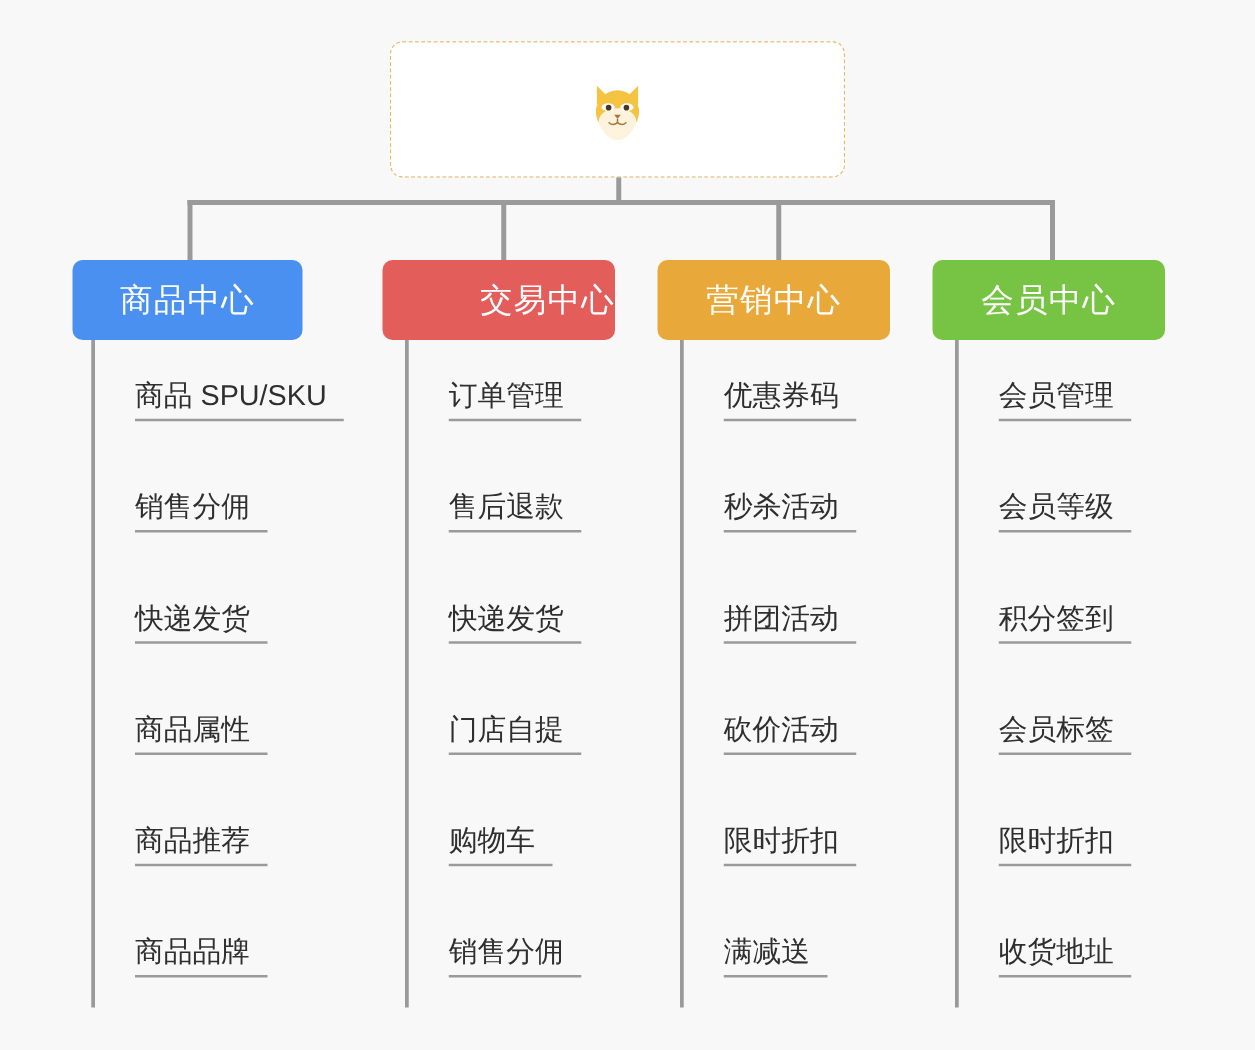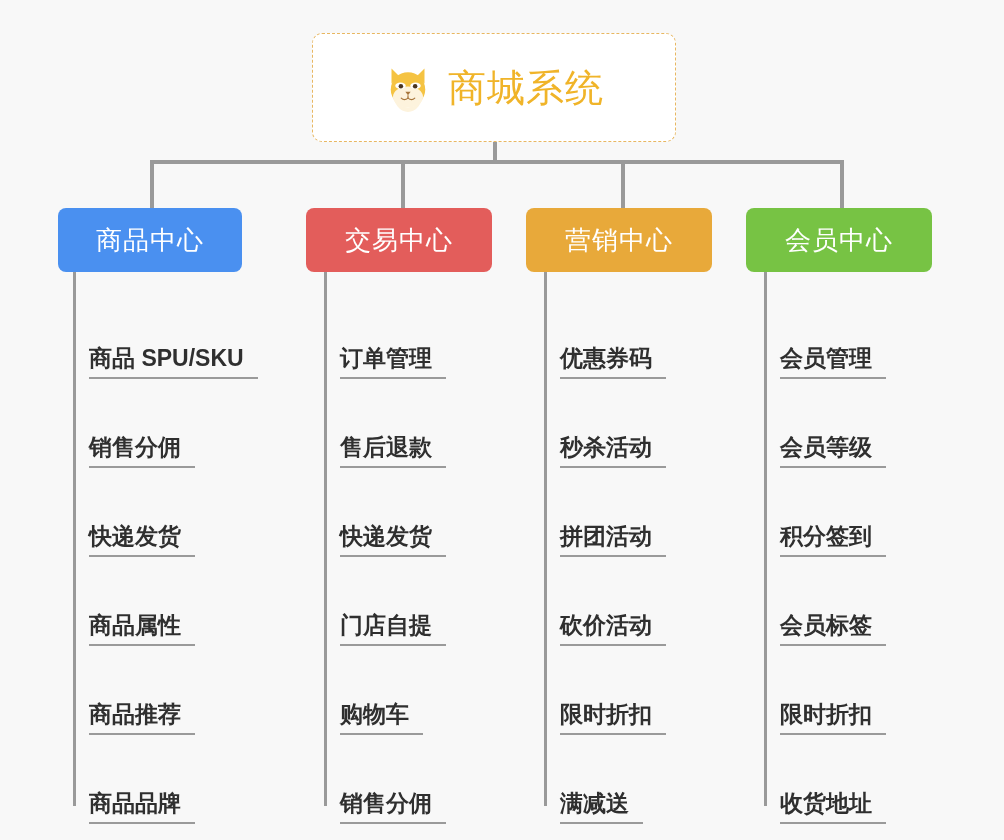--- a/index.html
+++ b/index.html
@@ -98,26 +98,25 @@
   .leaf-spine {
     position: absolute;
     left: 0;
     top: 0;
     width: 3px;
     background: #9a9a9a;
   }
   .leaf {
     position: absolute;
     left: 3px;
-    height: 107px;
+    height: 65px;
     box-sizing: border-box;
     display: flex;
     align-items: flex-end;
-    padding-left: 13px;
-    font-weight: bold;
+    padding-left: 32px;
   }
   .leaf-inner {
     display: inline-block;
     border-bottom: 2px solid #9a9a9a;
     padding: 0 14px 6px 0;
     font-size: 23px;
     color: #2f2f2f;
     line-height: 1.1;
     white-space: nowrap;
   }
@@ -136,21 +135,20 @@
       <ellipse cx="32" cy="44" rx="20" ry="14" fill="#fdf3dd"></ellipse>
       <ellipse cx="22" cy="29" rx="7" ry="4.2" fill="#ffffff"></ellipse>
       <ellipse cx="42" cy="29" rx="7" ry="4.2" fill="#ffffff"></ellipse>
       <ellipse cx="22.5" cy="29.5" rx="3" ry="3" fill="#4a3520"></ellipse>
       <ellipse cx="41.5" cy="29.5" rx="3" ry="3" fill="#4a3520"></ellipse>
       <path d="M28.5 37 h7 l-3.5 4.5 Z" fill="#a8763c"></path>
       <path d="M32 41.5 v4" stroke="#a8763c" stroke-width="1.6" fill="none"></path>
       <path d="M32 45.5 q-5 4 -9 0" stroke="#a8763c" stroke-width="1.6" fill="none" stroke-linecap="round"></path>
       <path d="M32 45.5 q5 4 9 0" stroke="#a8763c" stroke-width="1.6" fill="none" stroke-linecap="round"></path>
     </svg>
-    <span class="root-title">商城系统</span>
   </div>
 
   <div class="conn conn-v-root"></div>
   <div class="conn conn-bus"></div>
 
   <div id="branches">
       <div class="conn conn-drop" style="left: 150px; background: rgb(154, 154, 154);"></div>
       <div class="cat-box" style="left: 58px; width: 184px; background: rgb(74, 144, 240);">
         <span>商品中心</span>
       </div>
@@ -169,21 +167,21 @@
           <span class="leaf-inner">商品属性</span>
         </div>
         <div class="leaf" style="top: 356px;">
           <span class="leaf-inner">商品推荐</span>
         </div>
         <div class="leaf" style="top: 445px;">
           <span class="leaf-inner">商品品牌</span>
         </div>
       </div>
       <div class="conn conn-drop" style="left: 401px; background: rgb(154, 154, 154);"></div>
-      <div class="cat-box" style="left: 306px; width: 186px; background: rgb(227, 93, 91);">
+      <div class="cat-box" style="left: 306px; width: 186px; background: rgb(227, 93, 91); justify-content: flex-end;">
         <span>交易中心</span>
       </div>
       <div class="leaf-col" style="left: 324px; height: 534px;">
         <div class="leaf-spine" style="height: 534px; background: rgb(154, 154, 154);"></div>
         <div class="leaf" style="top: 0px;">
           <span class="leaf-inner">订单管理</span>
         </div>
         <div class="leaf" style="top: 89px;">
           <span class="leaf-inner">售后退款</span>
         </div>

